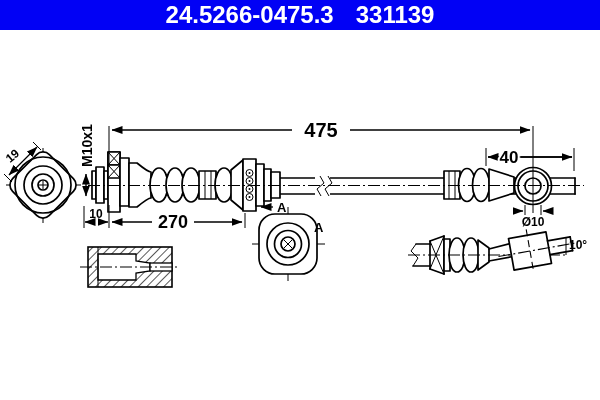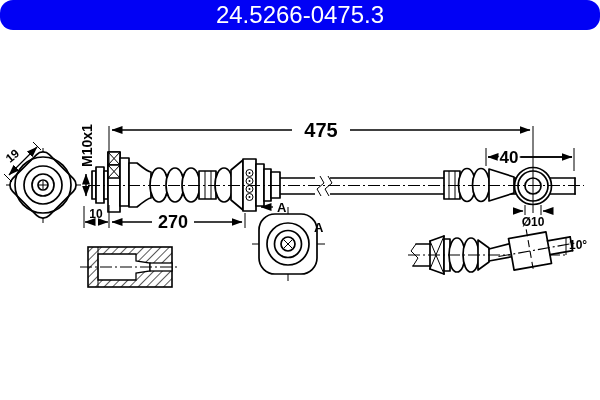--- a/index.html
+++ b/index.html
@@ -1,36 +1,37 @@
 <!DOCTYPE html>
 <html><head>
 <meta charset="utf-8">
 <style>
   html,body{margin:0;padding:0;background:#fff;width:600px;height:400px;overflow:hidden;}
   body{font-family:"Liberation Sans", sans-serif;}
   .header{
     width:600px;height:30px;background:#0101f5;color:#fff;
     display:flex;align-items:center;justify-content:center;gap:22px;
-    font-weight:normal;font-size:24px;letter-spacing:0px;white-space:nowrap;border-radius:13px;
+    font-weight:bold;font-size:24px;letter-spacing:0px;white-space:nowrap;
   }
   .stage{position:relative;width:600px;height:370px;background:#fff;}
   svg{display:block;}
   svg text{font-family:"Liberation Sans", sans-serif;font-weight:bold;fill:#000;}
   .ol{stroke:#000;stroke-width:1.7;fill:none;stroke-linejoin:round;stroke-linecap:round;}
   .olw{stroke:#000;stroke-width:1.7;fill:#fff;stroke-linejoin:round;}
   .dim{stroke:#000;stroke-width:1.3;fill:none;}
   .thin{stroke:#000;stroke-width:1;fill:none;}
   .cl{stroke:#000;stroke-width:1.1;fill:none;stroke-dasharray:12 3 2 3;}
   .dash{stroke:#000;stroke-width:1.1;fill:none;stroke-dasharray:7 4;}
 </style>
 </head>
 <body>
 
 <div class="header">
   <span>24.5266-0475.3</span>
+  <span>331139</span>
 </div>
 
 <div class="stage">
 <svg width="600" height="370" viewBox="0 30 600 370">
   <defs>
     <marker id="arr" markerUnits="userSpaceOnUse" markerWidth="11" markerHeight="8" refX="10.5" refY="4" orient="auto">
       <path d="M0,0 L11,4 L0,8 Z" fill="#000"></path>
     </marker>
     <pattern id="hatch" width="6" height="6" patternUnits="userSpaceOnUse" patternTransform="rotate(45)">
       <line x1="0" y1="0" x2="0" y2="6" stroke="#000" stroke-width="1.3"></line>

